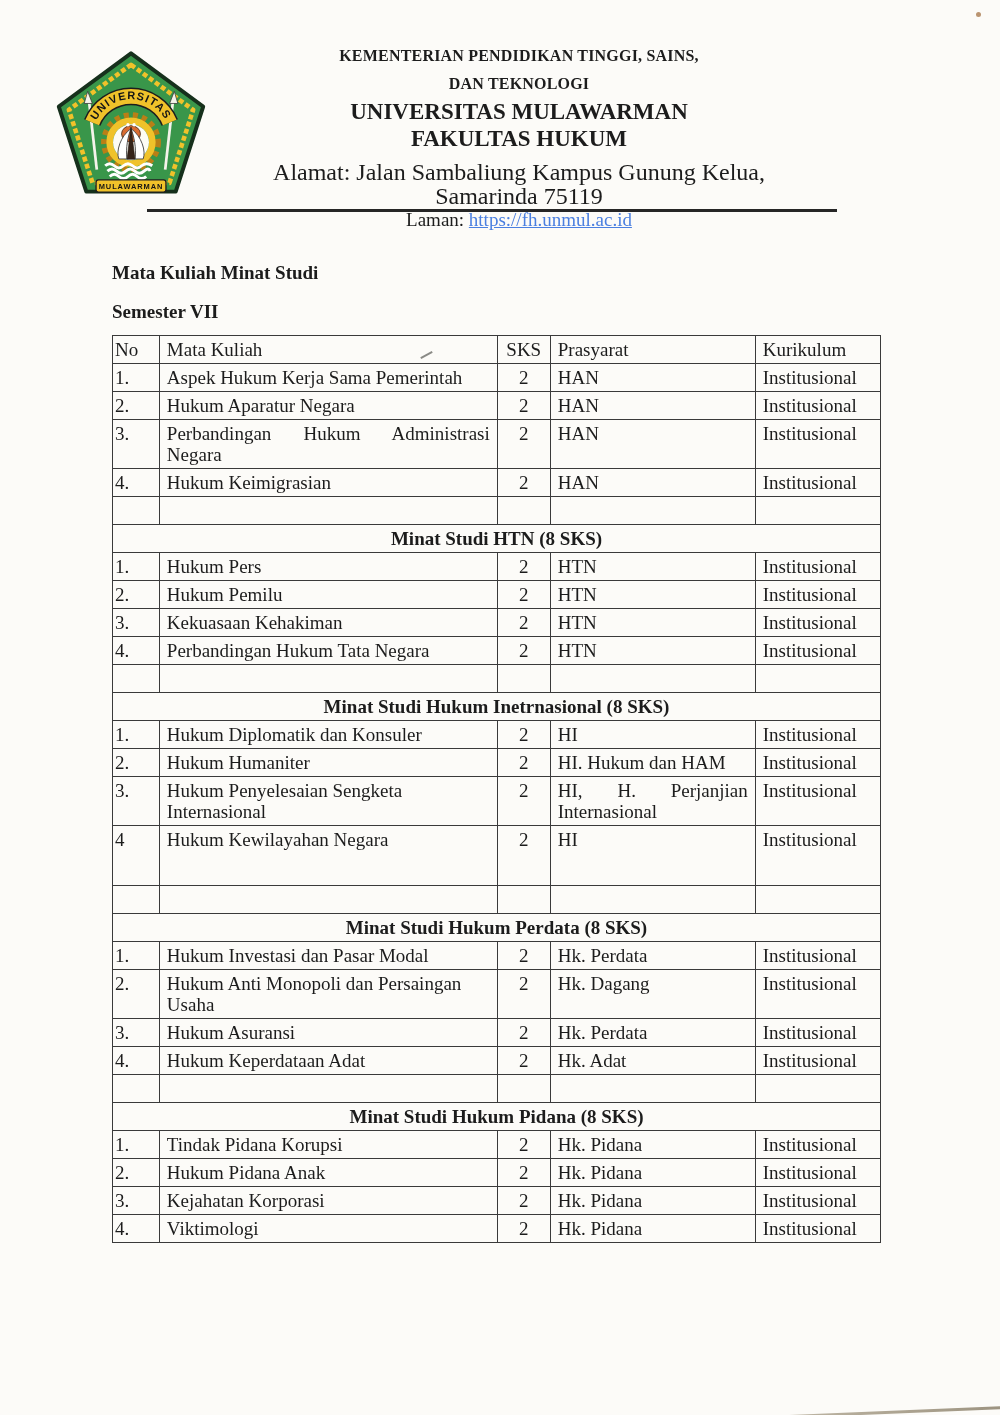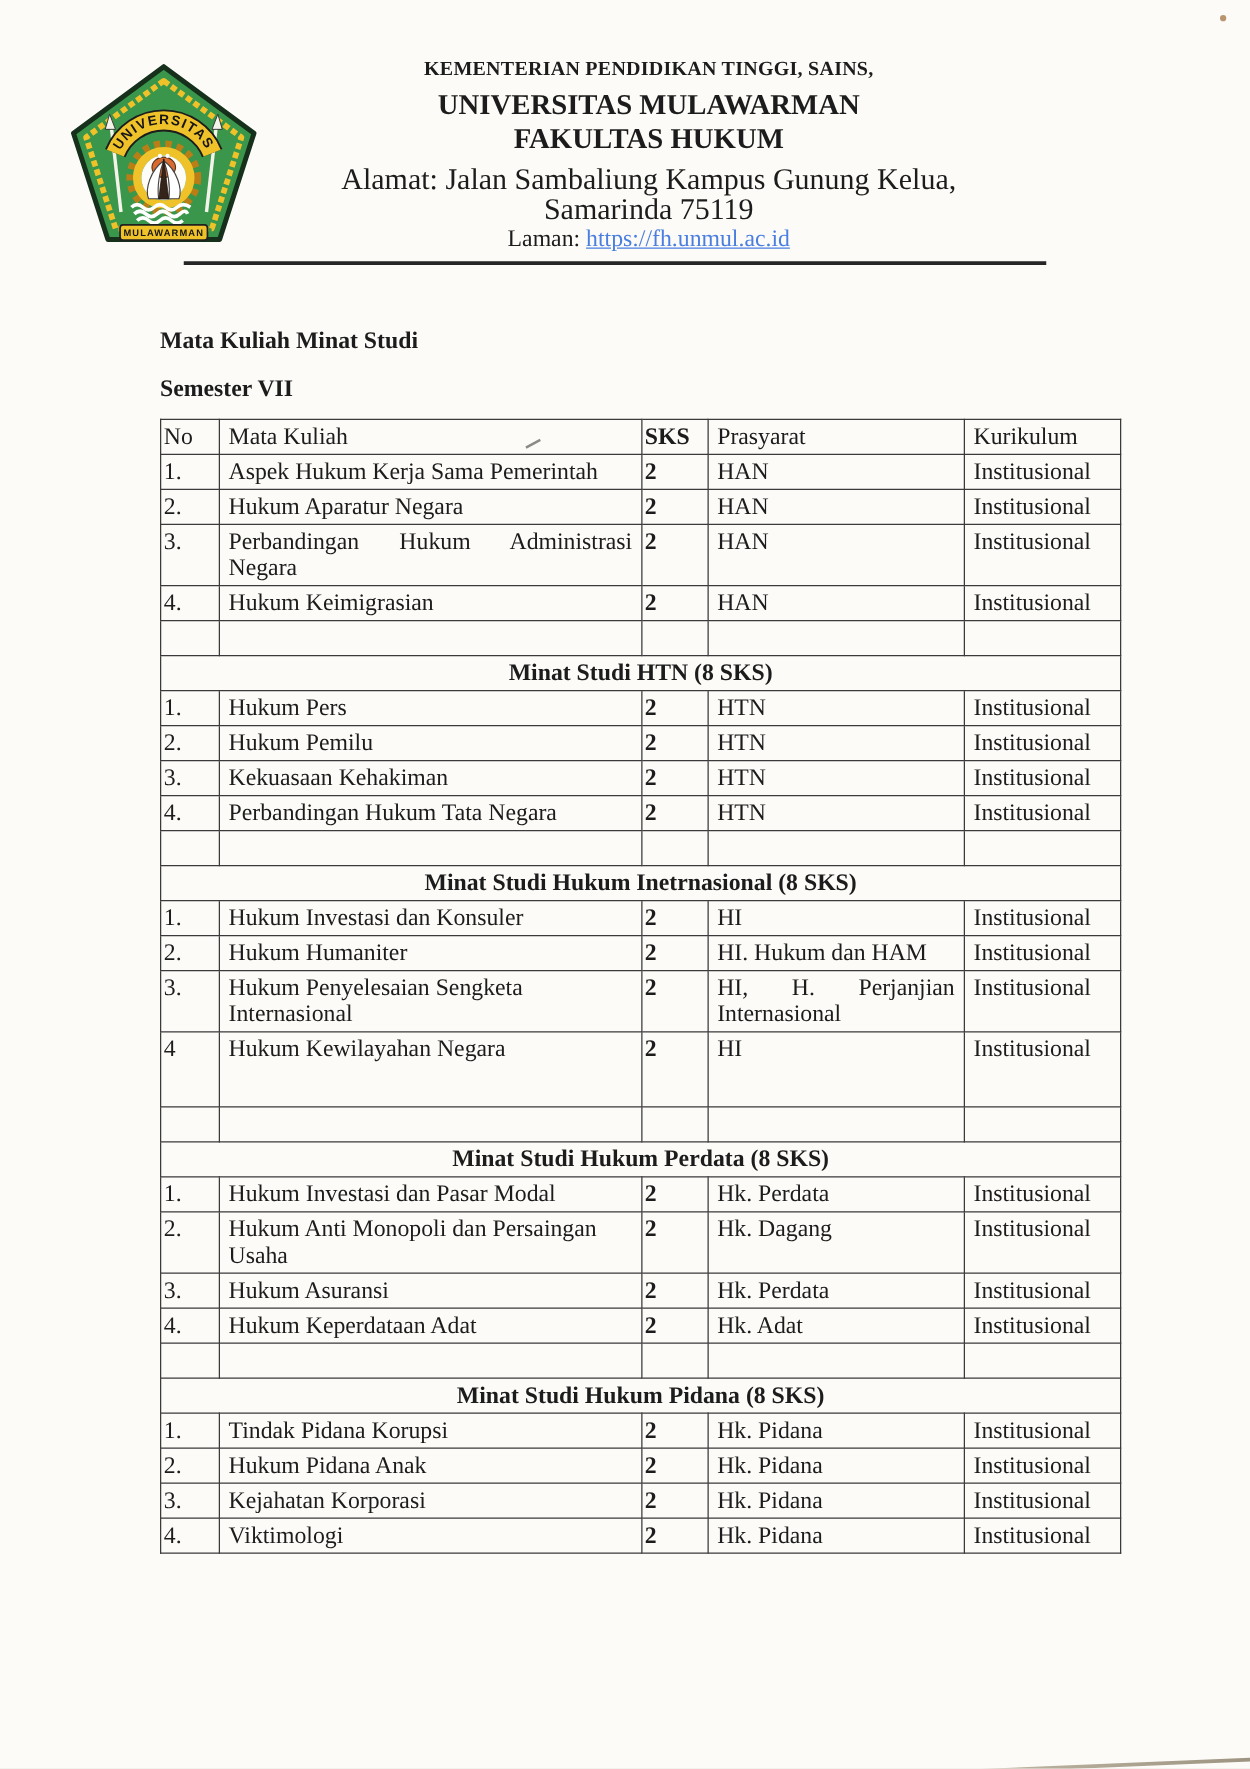--- a/index.html
+++ b/index.html
@@ -28,21 +28,21 @@
   .address   { font-size: 24px; line-height: 24px; margin-top: 8px; }
   .laman     { font-size: 19px; line-height: 23px; }
   .laman a   { color: var(--link-blue, #4a7fe0); text-decoration: underline; }
 
   .rule {
     position: absolute; top: 209px; left: 147px;
     width: 690px; height: 3px; background: #262626;
   }
 
   
-  main { position: absolute; top: 262px; left: 128px; width: 769px; }
+  main { position: absolute; top: 262px; left: 112px; width: 769px; }
   .doc-title    { font-size: 19px; font-weight: bold; line-height: 22px; }
   .doc-subtitle { font-size: 19px; font-weight: bold; line-height: 22px; margin-top: 17px; }
 
   table.courses {
     width: 100%; border-collapse: collapse; table-layout: fixed;
     margin-top: 12px; font-size: 19px; line-height: 21px;
   }
   .courses th, .courses td {
     border: 1.5px solid #3a3a3a;
     font-weight: normal;
@@ -50,21 +50,21 @@
     text-align: left;
     padding: 3px 7px 3px;
     overflow: hidden;
   }
   .courses col.c0 { width: 6.1%; }
   .courses col.c1 { width: 44.0%; }
   .courses col.c2 { width: 6.9%; }
   .courses col.c3 { width: 26.7%; }
   .courses col.c4 { width: 16.3%; }
   .courses .cell-no,  .courses th.h-no  { text-align: left; padding-left: 2px; padding-right: 2px; }
-  .courses .cell-sks, .courses th.h-sks { padding-left: 2px; padding-right: 2px; font-weight: bold; }
+  .courses .cell-sks, .courses th.h-sks { text-align: center; padding-left: 2px; padding-right: 2px; }
   .courses tr { height: 28px; }
   .courses tr.tall { height: 60px; }
   .courses tr.section-row td { text-align: center; font-weight: bold; }
   .courses td.justify { text-align: justify; }
 
   
   .lg-green  { fill: var(--logo-green, #39964a); }
   .lg-yellow { fill: var(--logo-yellow, #f0c22a); }
   .lg-yellow-stroke { stroke: var(--logo-yellow, #f0c22a); }
 
@@ -135,20 +135,21 @@
           <path d="M36,84.5 q3,-2.8 6,0 t6,0 t6,0 t6,0"></path>
         </g>
 
         <rect x="27" y="86.8" width="46" height="8" rx="1.6" class="lg-yellow" stroke="#202020" stroke-width="0.9"></rect>
         <text x="50" y="92.7" font-size="4.9" font-weight="bold" fill="#151515" text-anchor="middle" letter-spacing="0.6" font-family="Liberation Sans, sans-serif">MULAWARMAN</text>
       </svg>
     </div>
 
     <div class="lh-text">
       <div class="ministry">KEMENTERIAN PENDIDIKAN TINGGI, SAINS,</div>
+      <div class="ministry">DAN TEKNOLOGI</div>
       <div class="university">UNIVERSITAS MULAWARMAN</div>
       <div class="faculty">FAKULTAS HUKUM</div>
       <div class="address">Alamat: Jalan Sambaliung Kampus Gunung Kelua, Samarinda 75119</div>
       <div class="laman">
         <span>Laman:</span>
         <a href="#">https://fh.unmul.ac.id</a>
       </div>
     </div>
   </header>
 
@@ -247,21 +248,21 @@
             <td class="cell-course"></td>
             <td class="cell-sks"></td>
             <td class="cell-prasyarat"></td>
             <td class="cell-kurikulum"></td>
           </tr>
           <tr class="section-row">
             <td colspan="5">Minat Studi Hukum Inetrnasional (8 SKS)</td>
           </tr>
           <tr class="data-row">
             <td class="cell-no">1.</td>
-            <td class="cell-course">Hukum Investasi dan Konsuler</td>
+            <td class="cell-course">Hukum Diplomatik dan Konsuler</td>
             <td class="cell-sks">2</td>
             <td class="cell-prasyarat">HI</td>
             <td class="cell-kurikulum">Institusional</td>
           </tr>
           <tr class="data-row">
             <td class="cell-no">2.</td>
             <td class="cell-course">Hukum Humaniter</td>
             <td class="cell-sks">2</td>
             <td class="cell-prasyarat">HI. Hukum dan HAM</td>
             <td class="cell-kurikulum">Institusional</td>

